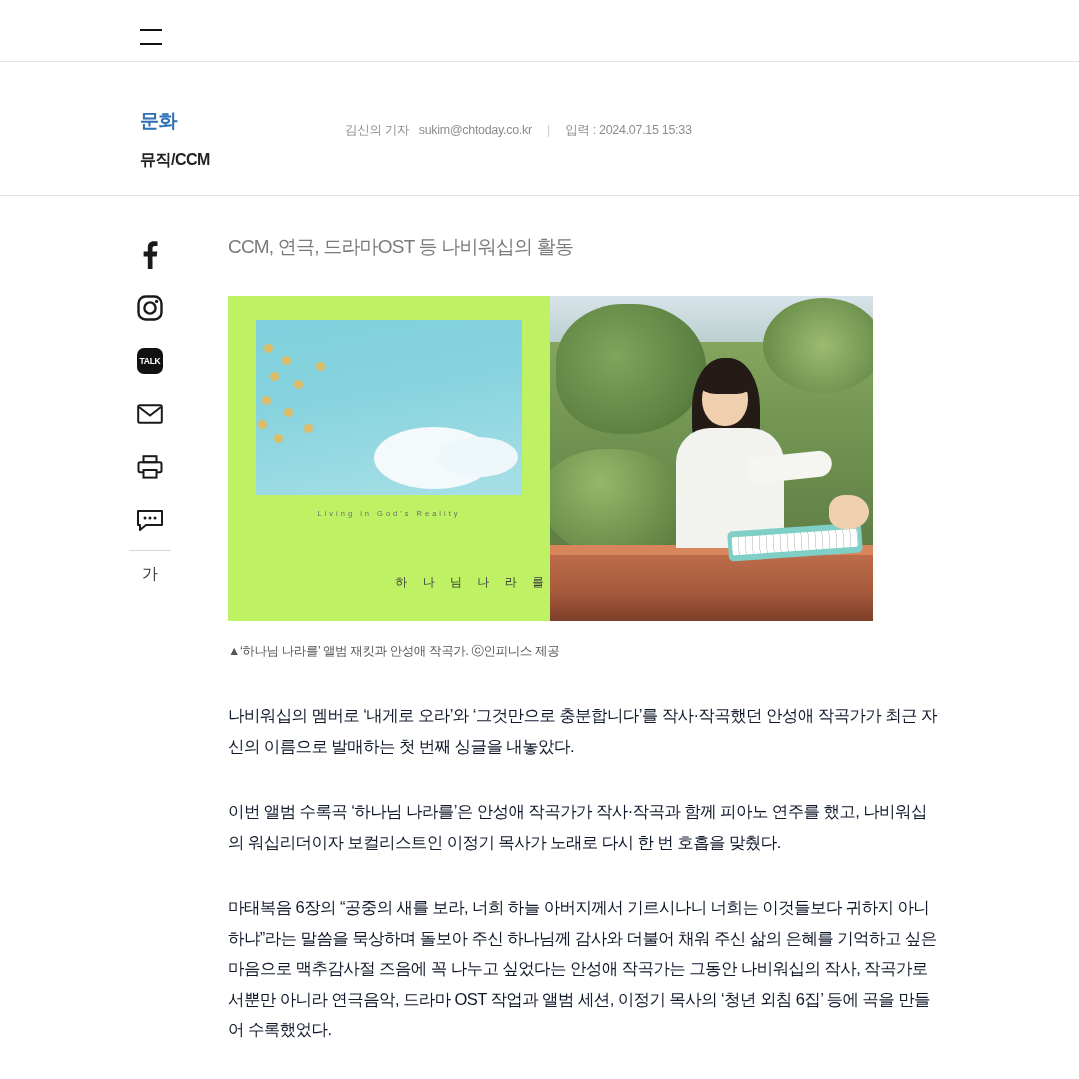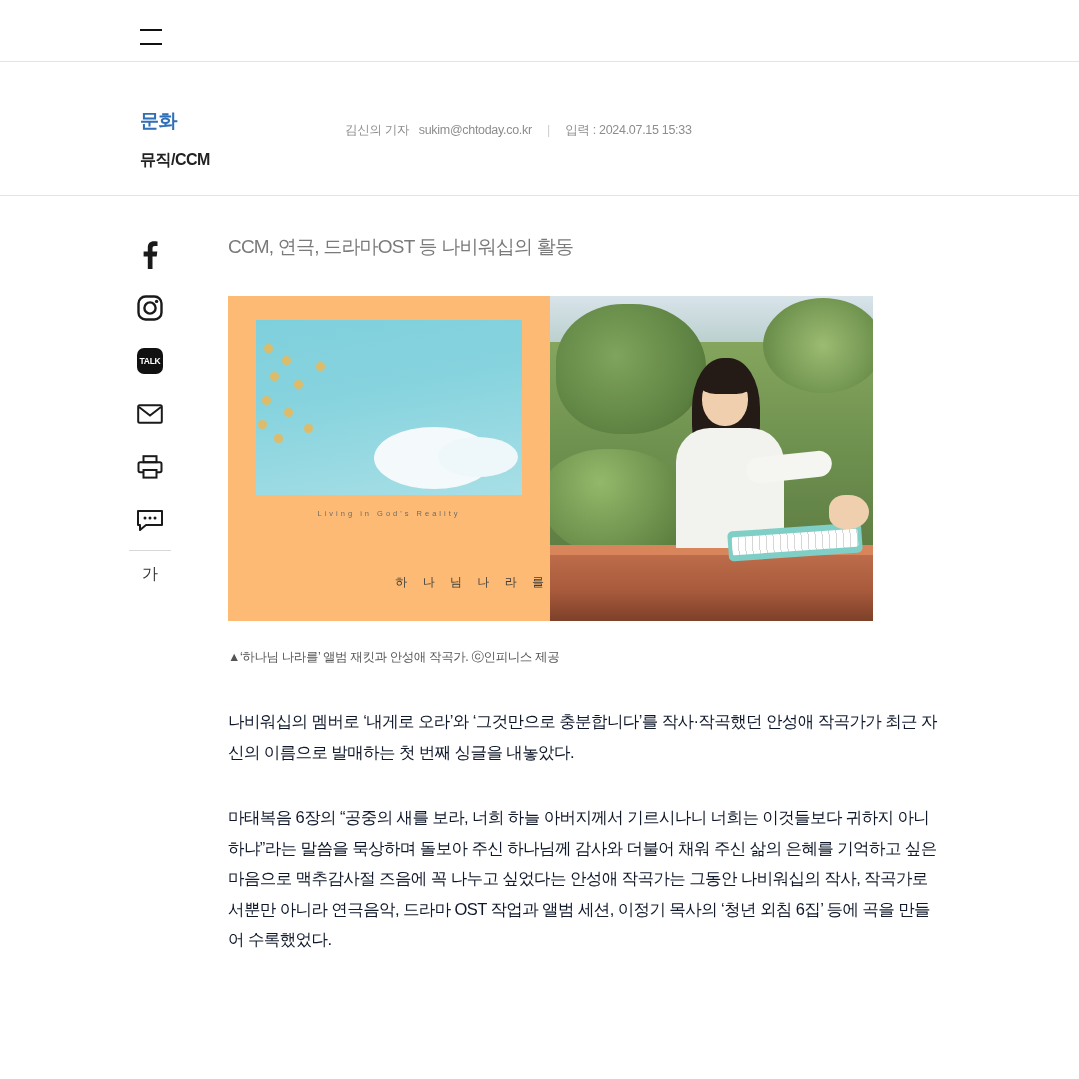--- a/index.html
+++ b/index.html
@@ -157,21 +157,21 @@
   .figure { margin: 0; }
   .photo {
     width: 645px;
     height: 325px;
     display: flex;
     overflow: hidden;
   }
   .photo-left {
     width: 322px;
     height: 100%;
-    background: #fdba74;
+    background: #bef264;
     position: relative;
   }
   .album-sky {
     position: absolute;
     left: 28px; right: 28px; top: 24px;
     height: 175px;
     background: linear-gradient(170deg,#7fd0dd 0%, #86d3de 40%, #a8dfe6 100%);
     overflow: hidden;
   }
   .cloud1 {
@@ -313,21 +313,21 @@
   }
   .pr-hand {
     position: absolute;
     right: 4px; bottom: 92px;
     width: 40px; height: 34px;
     background: #f0cfae;
     border-radius: 40% 50% 50% 40%;
   }
 
   .figcaption {
-    margin-top: 28px;
+    margin-top: 22px;
     font-size: 12.5px;
     color: #555555;
     letter-spacing: -0.4px;
   }
 
   .para {
     margin: 35px 0 0 0;
     font-size: 16.5px;
     line-height: 1.85;
     letter-spacing: -0.6px;
@@ -441,14 +441,15 @@
         <div class="pr-keyboard">
           <div class="pr-keys"></div>
         </div>
         <div class="pr-hand"></div>
       </div>
     </div>
     <figcaption class="figcaption">▲‘하나님 나라를’ 앨범 재킷과 안성애 작곡가. ⓒ인피니스 제공</figcaption>
   </figure>
 
   <p class="para">나비워십의 멤버로 ‘내게로 오라’와 ‘그것만으로 충분합니다’를 작사·작곡했던 안성애 작곡가가 최근 자신의 이름으로 발매하는 첫 번째 싱글을 내놓았다.</p>
+  <p class="para">이번 앨범 수록곡 ‘하나님 나라를’은 안성애 작곡가가 작사·작곡과 함께 피아노 연주를 했고, 나비워십의 워십리더이자 보컬리스트인 이정기 목사가 노래로 다시 한 번 호흡을 맞췄다.</p>
   <p class="para">마태복음 6장의 “공중의 새를 보라, 너희 하늘 아버지께서 기르시나니 너희는 이것들보다 귀하지 아니하냐”라는 말씀을 묵상하며 돌보아 주신 하나님께 감사와 더불어 채워 주신 삶의 은혜를 기억하고 싶은 마음으로 맥추감사절 즈음에 꼭 나누고 싶었다는 안성애 작곡가는 그동안 나비워십의 작사, 작곡가로서뿐만 아니라 연극음악, 드라마 OST 작업과 앨범 세션, 이정기 목사의 ‘청년 외침 6집’ 등에 곡을 만들어 수록했었다.</p>
 </main>
 
 </body></html>

